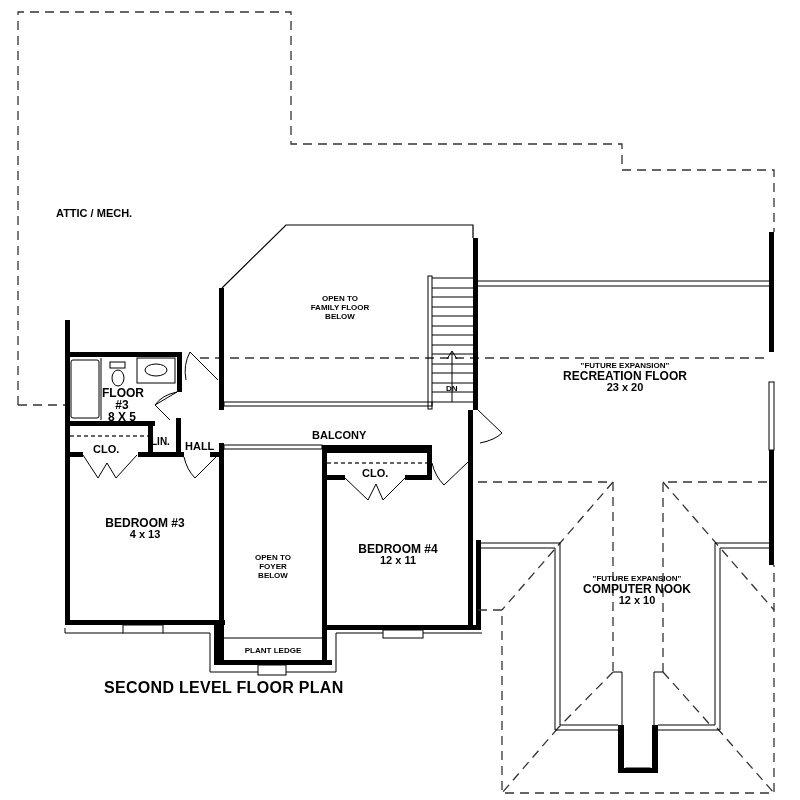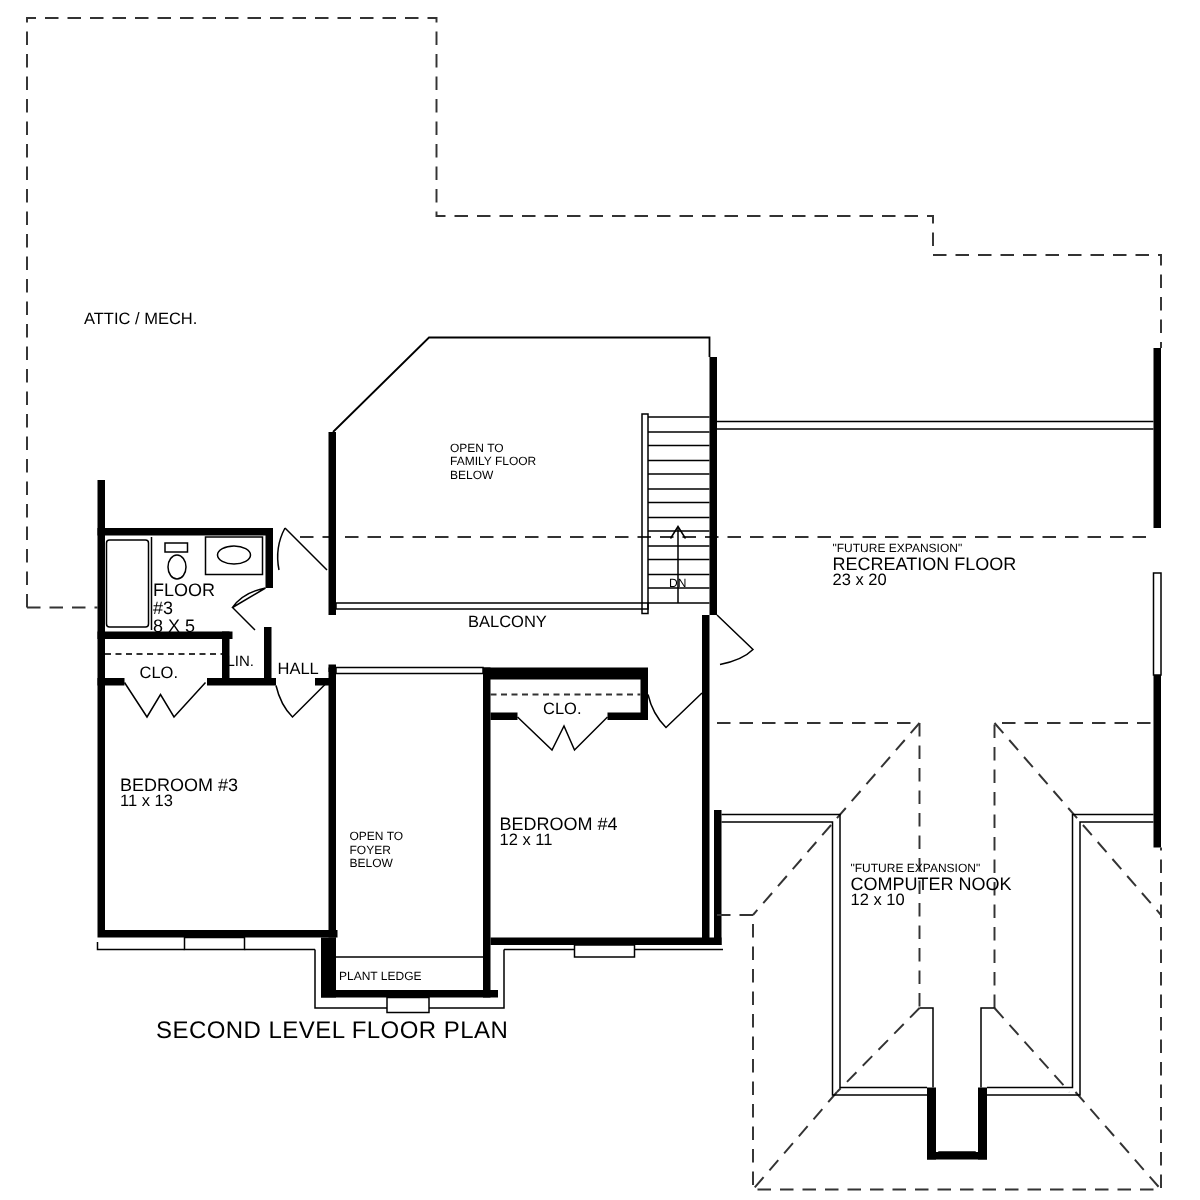--- a/index.html
+++ b/index.html
@@ -2,21 +2,21 @@
 <html><head>
   <meta charset="utf-8">
   <style>
     html, body { margin: 0; padding: 0; background: #ffffff; }
     body { width: 800px; height: 800px; overflow: hidden; position: relative; font-family: "Liberation Sans", sans-serif; }
     svg { position: absolute; left: 0; top: 0; }
     .wall { fill: #000; }
     .thin { fill: none; stroke: #000; stroke-width: 1.2; }
     .thin2 { fill: none; stroke: #000; stroke-width: 1; }
     .dash { fill: none; stroke: #333; stroke-width: 1.3; stroke-dasharray: 9 6; }
-    .lbl { position: absolute; font-family: "Liberation Sans", sans-serif; font-weight: normal; color: #000; text-align: left; white-space: nowrap; line-height: 1; }
+    .lbl { position: absolute; font-family: "Liberation Sans", sans-serif; font-weight: bold; color: #000; text-align: center; white-space: nowrap; line-height: 1; }
     .sm { font-size: 8px; line-height: 9px; }
     .md { font-size: 11px; }
     .lg { font-size: 12px; }
     .dim { font-size: 11px; }
     .title { font-size: 16px; letter-spacing: 0.3px; }
   </style>
 </head>
 <body>
 
 <svg width="800" height="800" viewBox="0 0 800 800">
@@ -155,29 +155,29 @@
   <div>BELOW</div>
 </div>
 
 <div class="lbl lg" style="left:102px; top:387px; width:40px; line-height:12px;">
   <div>FLOOR</div>
   <div>#3</div>
   <div>8 X 5</div>
 </div>
 
 <div class="lbl md" style="left:185px; top:401px;margin-top:40px;">HALL</div>
-<div class="lbl md" style="left:312px; top:410px;">BALCONY</div>
+<div class="lbl md" style="left:312px; top:430px;">BALCONY</div>
 <div class="lbl sm" style="left:446px; top:384px;">DN</div>
 <div class="lbl md" style="left:151px; top:437px; font-size:10px;">LIN.</div>
 <div class="lbl md" style="left:93px; top:444px;">CLO.</div>
 <div class="lbl md" style="left:362px; top:468px;">CLO.</div>
 
 <div class="lbl" style="left:80px; top:517px; width:130px;">
   <div class="lg">BEDROOM #3</div>
-  <div class="dim">11 x 13</div>
+  <div class="dim">4 x 13</div>
 </div>
 
 <div class="lbl sm" style="left:233px; top:553px; width:80px;">
   <div>OPEN TO</div>
   <div>FOYER</div>
   <div>BELOW</div>
 </div>
 
 <div class="lbl" style="left:333px; top:543px; width:130px;">
   <div class="lg">BEDROOM #4</div>

